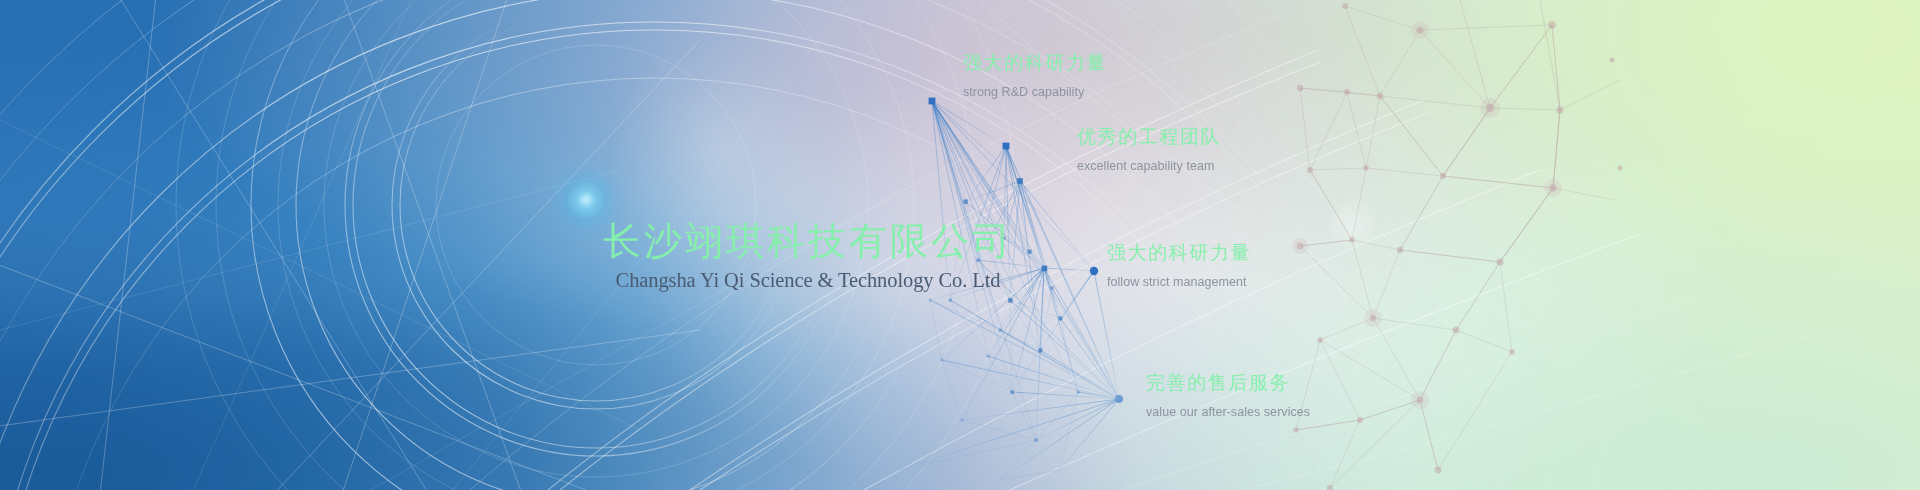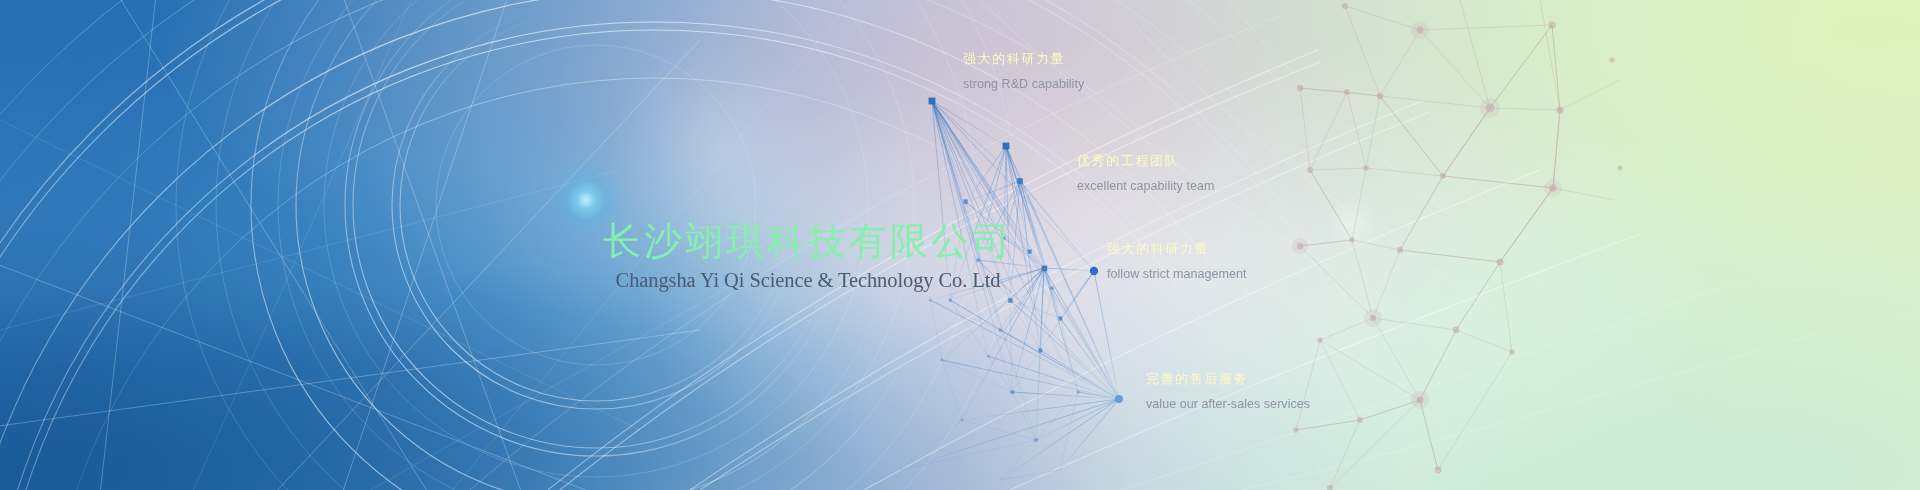--- a/index.html
+++ b/index.html
@@ -153,34 +153,34 @@
     white-space:nowrap;
   }
 
   .feature {
     position:absolute;
     white-space:nowrap;
     pointer-events:none;
   }
   .feature .cn {
     font-family:Liberation Serif, serif;
-    font-size:13px;
+    font-size:19px;
     letter-spacing:1.6px;
-    color:#fef9c3;
+    color:#86efac;
   }
   .feature .en {
     margin-top:9px;
     font-family:"Liberation Sans", sans-serif;
     font-size:12.5px;
     letter-spacing:0.05px;
     color:#8d93a0;
   }
 
   #feature-0 { left:963px; top:50px; }
-  #feature-1 { left:1077px; top:152px; }
+  #feature-1 { left:1077px; top:124px; }
   #feature-2 { left:1107px; top:240px; }
   #feature-3 { left:1146px; top:370px; }
 </style>
 </head>
 <body>
 
 <div id="banner">
 
   <div class="bg-layer" id="bg-base"></div>
   <div class="bg-layer" id="bg-blue-corner"></div>

